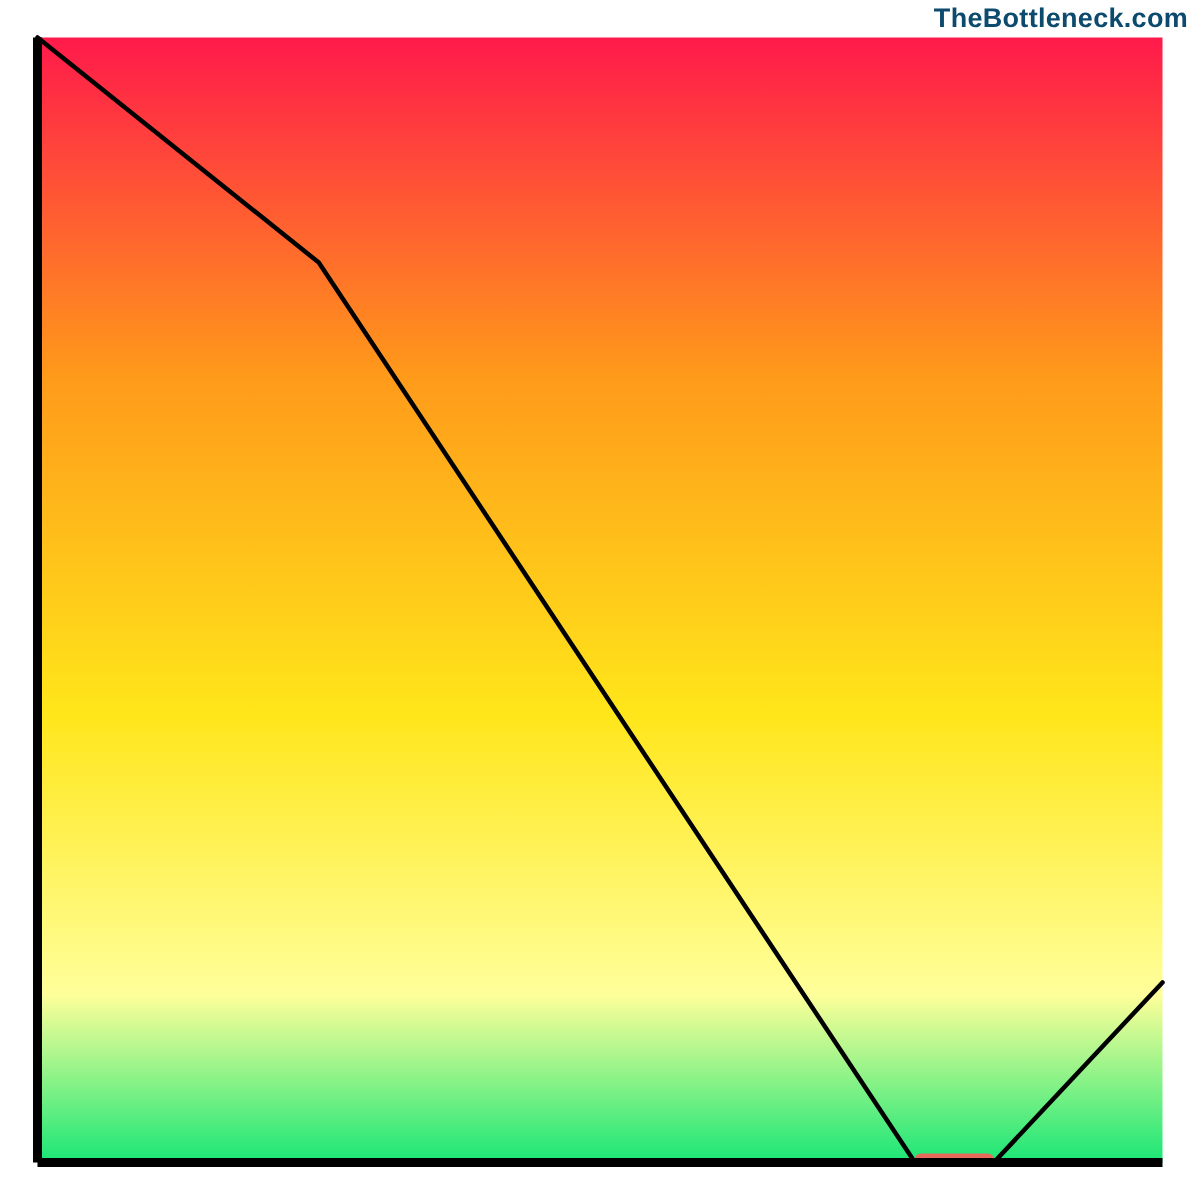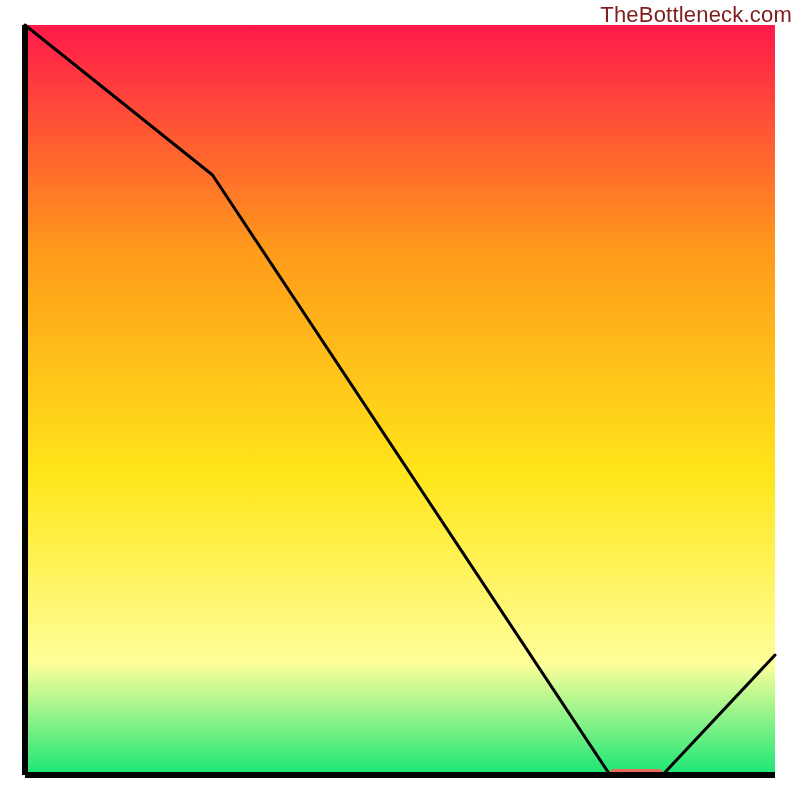--- a/index.html
+++ b/index.html
@@ -13,23 +13,23 @@
   }
   .wrap {
     position: relative;
     width: 800px;
     height: 800px;
   }
   .watermark {
     position: absolute;
     top: 2px;
     right: 8px;
-    font-size: 22px;
-    font-weight: 400;
-    color: #7f1d1d;
+    font-size: 18px;
+    font-weight: 700;
+    color: #0c4a6e;
     letter-spacing: 0.2px;
     user-select: none;
   }
   svg {
     display: block;
     position: absolute;
     left: 0;
     top: 0;
   }
 </style>

